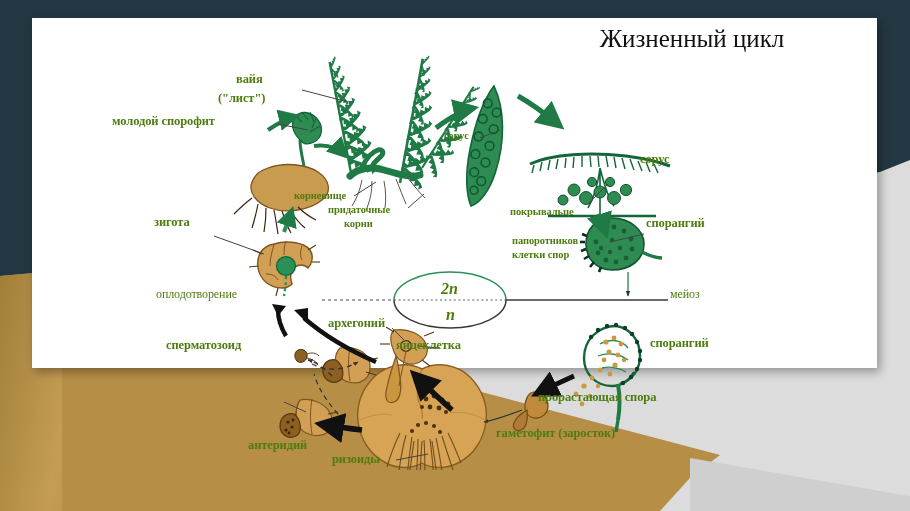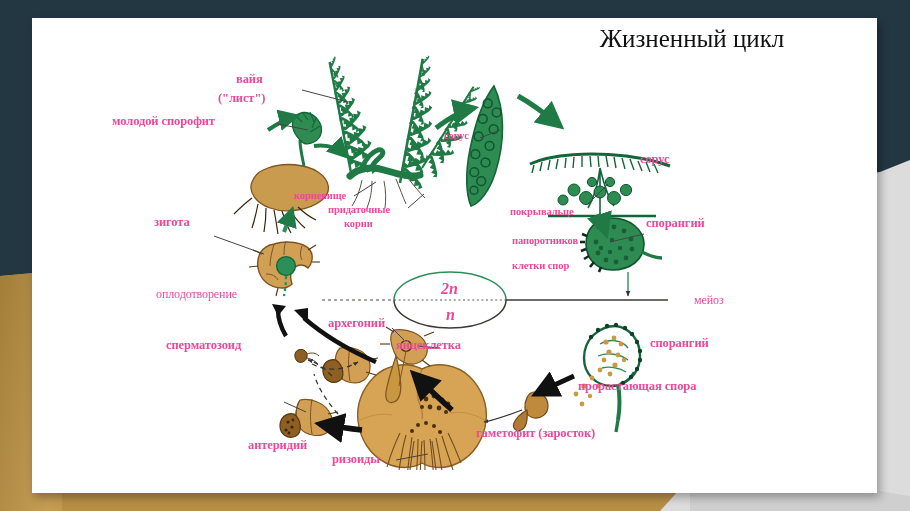--- a/index.html
+++ b/index.html
@@ -29,31 +29,31 @@
     clip-path:polygon(0 21px, 46px 17px, 62px 26px, 62px 256px, 0 256px);
   }
   .bg-shadow{
     position:absolute;left:690px;top:440px;width:230px;height:75px;
     background:#cfcfcf;
     clip-path:polygon(0 18px, 230px 58px, 230px 75px, 0 75px);
   }
 
   
   #card{
-    position:absolute;left:32px;top:18px;width:845px;height:475px;
+    position:absolute;left:32px;top:18px;width:845px;height:350px;
     background:#ffffff;
     box-shadow:3px 4px 9px rgba(0,0,0,.33);
   }
   #canvas{position:absolute;left:0;top:0;width:845px;height:452px;overflow:hidden;}
 
   
   .lbl{
     position:absolute;
     font-family:"Liberation Serif", serif;
-    color:#ec4899;
+    color:#4d7c0f;
     white-space:nowrap;
     line-height:1.12;
     font-weight:bold;
     letter-spacing:-0.1px;
   }
   .lbl.sm{font-size:10.5px;}
   .lbl.md{font-size:12.5px;}
   .lbl.xl{font-size:12px;font-weight:normal;}
   .lbl.ital{font-style:italic;font-weight:bold;font-size:16px;}
 
@@ -594,33 +594,33 @@
       <div class="lbl md" style="left:204px;top:54px;">вайя</div>
       <div class="lbl md" style="left:186px;top:73px;">("лист")</div>
       <div class="lbl md" style="left:80px;top:96px;">молодой спорофит</div>
       <div class="lbl sm" style="left:262px;top:172px;">корневище</div>
       <div class="lbl sm" style="left:296px;top:186px;">придаточные</div>
       <div class="lbl sm" style="left:312px;top:200px;">корни</div>
       <div class="lbl sm" style="left:412px;top:112px;">сорус</div>
       <div class="lbl md" style="left:608px;top:134px;">сорус</div>
       <div class="lbl sm" style="left:478px;top:188px;">покрывальце</div>
       <div class="lbl sm" style="left:480px;top:217px;">папоротников</div>
-      <div class="lbl sm" style="left:480px;top:231px;margin-top:11px;">клетки спор</div>
+      <div class="lbl sm" style="left:480px;top:231px;">клетки спор</div>
       <div class="lbl md" style="left:614px;top:198px;">спорангий</div>
       <div class="lbl md" style="left:618px;top:318px;">спорангий</div>
       <div class="lbl md" style="left:122px;top:197px;">зигота</div>
       <div class="lbl md" style="left:296px;top:298px;">архегоний</div>
       <div class="lbl md" style="left:364px;top:320px;">яйцеклетка</div>
       <div class="lbl md" style="left:134px;top:320px;">сперматозоид</div>
       <div class="lbl md" style="left:216px;top:420px;">антеридий</div>
       <div class="lbl md" style="left:300px;top:434px;">ризоиды</div>
-      <div class="lbl md" style="left:444px;top:408px;">гаметофит (заросток)</div>
-      <div class="lbl md" style="left:506px;top:361px;margin-left:40px;">прорастающая спора</div>
+      <div class="lbl md" style="left:464px;top:408px;">гаметофит (заросток)</div>
+      <div class="lbl md" style="left:506px;top:372px;">прорастающая спора</div>
 
       <div class="lbl xl" style="left:124px;top:270px;">оплодотворение</div>
-      <div class="lbl xl" style="left:638px;top:276px;margin-left:24px;">мейоз</div>
+      <div class="lbl xl" style="left:638px;top:270px;">мейоз</div>
 
       <div class="lbl ital" style="left:409px;top:262px;">2п</div>
       <div class="lbl ital" style="left:414px;top:288px;">п</div>
 
     </div>
   </div>
 </div>
 
 </body></html>

